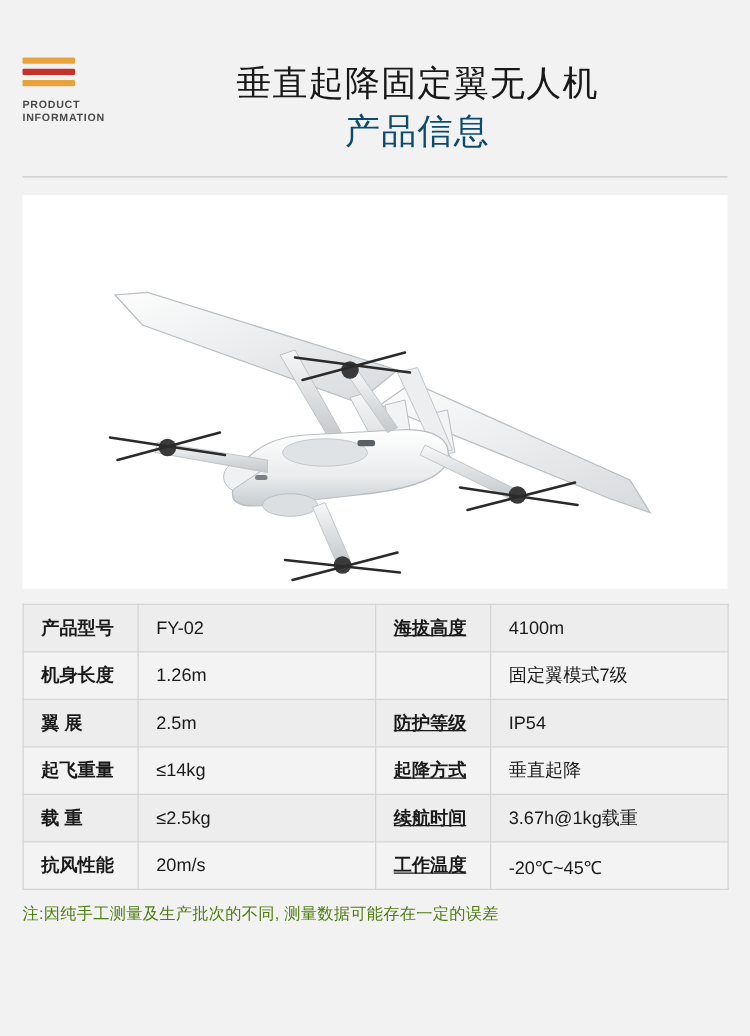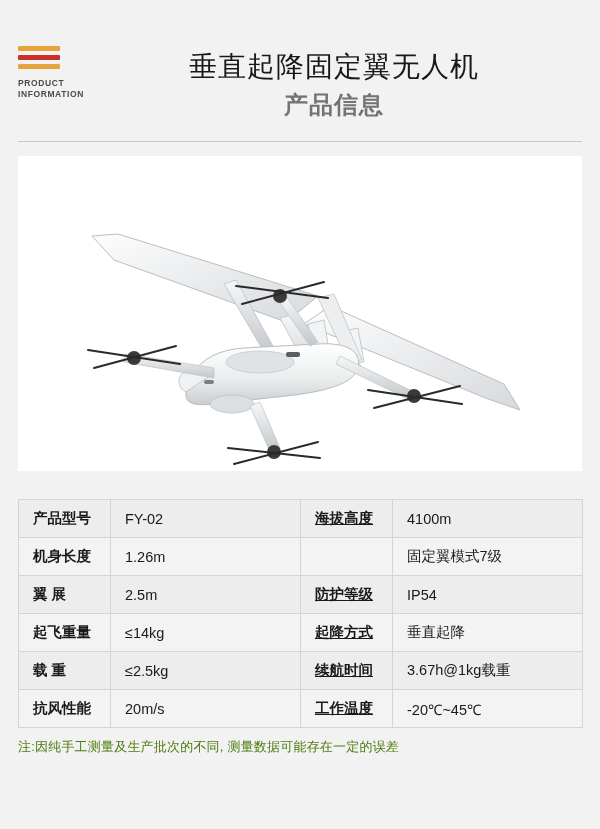--- a/index.html
+++ b/index.html
@@ -62,24 +62,24 @@
     padding-right: 18px;
   }
   .title-line1 {
     font-size: 28px;
     font-weight: normal;
     letter-spacing: 1px;
     color: #181818;
     line-height: 38px;
   }
   .title-line2 {
-    font-size: 24px;
-    font-weight: bold;
+    font-size: 28px;
+    font-weight: normal;
     letter-spacing: 1px;
-    color: #737373;
+    color: #0c4a6e;
     line-height: 38px;
   }
   .header-rule {
     position: absolute;
     left: 18px;
     right: 18px;
     bottom: 6px;
     height: 1px;
     background: #c9c9c9;
   }
@@ -89,21 +89,21 @@
     margin: 8px 18px 0 18px;
     height: 315px;
     background: #ffffff;
     position: relative;
     overflow: hidden;
   }
   .hero svg { display: block; }
 
   
   .specs {
-    margin: 28px 18px 0 18px;
+    margin: 12px 18px 0 18px;
     border-collapse: collapse;
     width: calc(100% - 36px);
     table-layout: fixed;
   }
   .specs tr { height: 38px; }
   .specs td {
     border: 1px solid #d4d4d4;
     padding: 0 0 0 14px;
     font-size: 14.5px;
     color: #1a1a1a;

